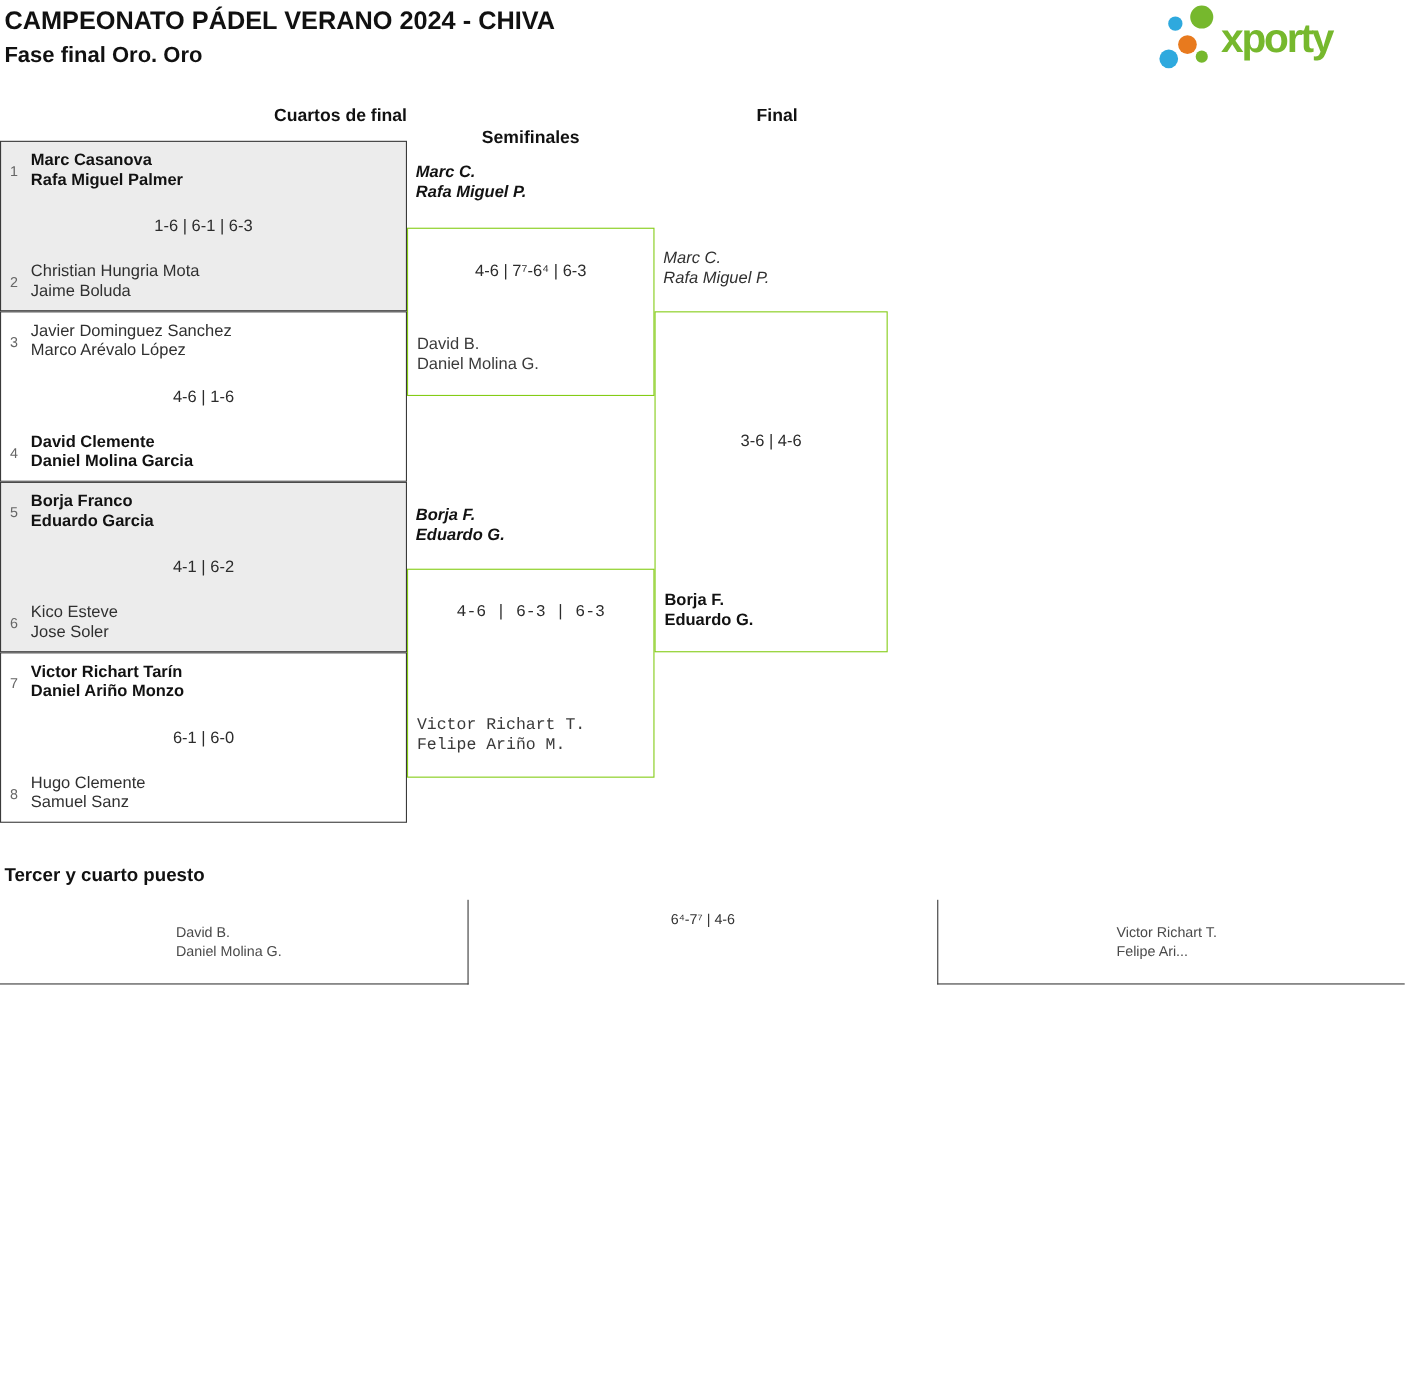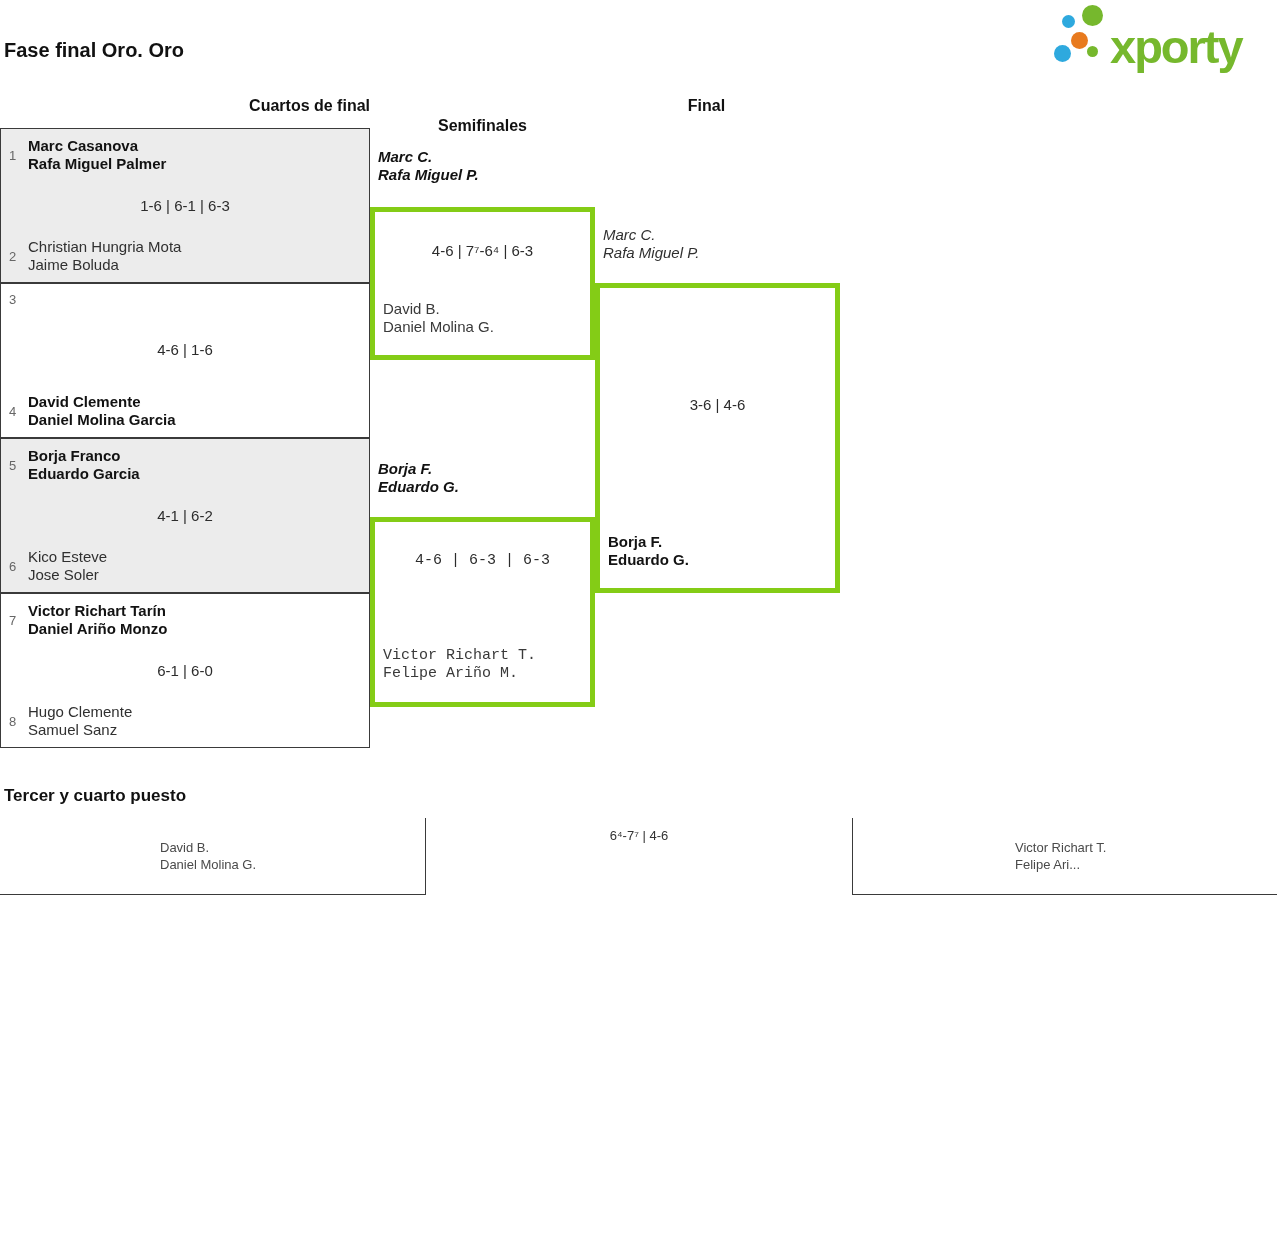--- a/index.html
+++ b/index.html
@@ -12,22 +12,22 @@
   .subtitle { position:absolute; left:4px; top:37px; font-size:20px; line-height:26px; font-weight:700; color:#111; }
 
   
   .logo { position:absolute; left:1048px; top:4px; width:232px; height:64px; }
   .dot  { position:absolute; border-radius:50%; }
   .d-green-big    { left:34px; top:1px;  width:21px; height:21px; background:#76b82d; }
   .d-blue-top     { left:14px; top:11px; width:13px; height:13px; background:#2ea9de; }
   .d-orange       { left:23px; top:28px; width:17px; height:17px; background:#e87a1e; }
   .d-green-small  { left:39px; top:42px; width:11px; height:11px; background:#76b82d; }
   .d-blue-bottom  { left:6px;  top:41px; width:17px; height:17px; background:#2ea9de; }
-  .brand { position:absolute; left:62px; top:3px; font-size:47px; line-height:56px; font-weight:800;
-           letter-spacing:-2px; color:#76b82d;margin-top:12px; }
+  .brand { position:absolute; left:62px; top:3px; font-size:37px; line-height:56px; font-weight:800;
+           letter-spacing:-2px; color:#76b82d; }
 
   
   .col-hdr { position:absolute; top:97px; text-align:center; font-size:16px; font-weight:600; color:#111; }
   .hdr-qf { left:0;     width:370px;text-align:right; }
   .hdr-sf { left:370px; width:225px;margin-top:20px; }
   .hdr-f  { left:595px; width:223px; }
 
   
   .qf-box {
     position:absolute; left:0; width:370px; height:155px; box-sizing:border-box;
@@ -44,24 +44,24 @@
   .qf-score { text-align:center; font-size:15px; line-height:18px; color:#2c2c2c; }
 
   
   .adv-names { position:absolute; font-size:15px; line-height:18px; }
   .adv-names span { display:block; color:#303030;font-style:italic; }
   .adv-names.w span { font-weight:700; color:#121212; }
   .sf1-top { left:378px; top:148px; }
   .sf2-top { left:378px; top:460px; }
   .f-top   { left:603px; top:226px; }
 
-  .round-rect { position:absolute; box-sizing:border-box; border:5px solid #84cc16; background:transparent; }
+  .round-rect { position:absolute; box-sizing:border-box; border:1px solid #84cc16; background:transparent; }
   .sf1-rect { left:370px; top:207px; width:225px; height:153px; }
   .sf2-rect { left:370px; top:517px; width:225px; height:190px;font-family:Liberation Mono, monospace; }
-  .f-rect   { left:595px; top:283px; width:245px; height:310px; }
+  .f-rect   { left:595px; top:283px; width:212px; height:310px; }
   .rect-score { position:absolute; left:0; right:0; text-align:center; font-size:15px; line-height:18px; color:#2c2c2c; }
   .sf-score { top:30px; }
   .f-score  { top:108px; }
   .rect-bottom-names { position:absolute; left:8px; bottom:19px; font-size:15px; line-height:18px; }
   .rect-bottom-names span { display:block; color:#3a3a3a; }
   .rect-bottom-names.w span { font-weight:700; color:#121212; }
 
   
   .tp-heading { position:absolute; left:4px; top:786px; font-size:17px; font-weight:700; color:#111; }
   .tp-left  { position:absolute; left:0;    top:818px; width:426px; height:77px; box-sizing:border-box;
@@ -73,20 +73,21 @@
   .tp-left  .tp-names { left:160px; }
   .tp-right .tp-names { left:162px; }
   .tp-score { position:absolute; left:559px; top:828px; width:160px; text-align:center;
               font-size:13px; line-height:16px; color:#333; }
 </style>
 </head>
 <body>
 
 <div class="page">
 
+  <div class="title">CAMPEONATO PÁDEL VERANO 2024 - CHIVA</div>
   <div class="subtitle">Fase final Oro. Oro</div>
 
   <div class="logo">
     <span class="dot d-green-big"></span>
     <span class="dot d-blue-top"></span>
     <span class="dot d-orange"></span>
     <span class="dot d-green-small"></span>
     <span class="dot d-blue-bottom"></span>
     <span class="brand">xporty</span>
   </div>
@@ -109,20 +110,24 @@
       <div class="names">
         <span>Christian Hungria Mota</span>
         <span>Jaime Boluda</span>
       </div>
     </div>
   </div>
 
   <div class="qf-box qf-2">
     <div class="team-row">
       <span class="seed">3</span>
+      <div class="names">
+        <span>Javier Dominguez Sanchez</span>
+        <span>Marco Arévalo López</span>
+      </div>
     </div>
     <div class="qf-score">4-6 | 1-6</div>
     <div class="team-row">
       <span class="seed">4</span>
       <div class="names w">
         <span>David Clemente</span>
         <span>Daniel Molina Garcia</span>
       </div>
     </div>
   </div>

